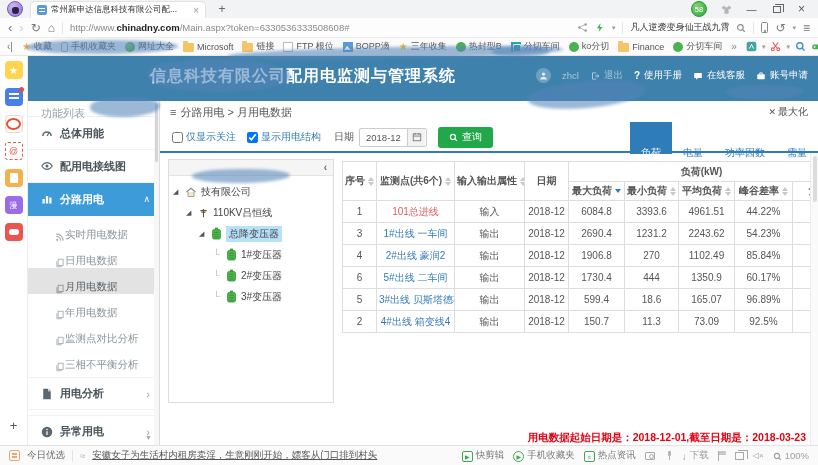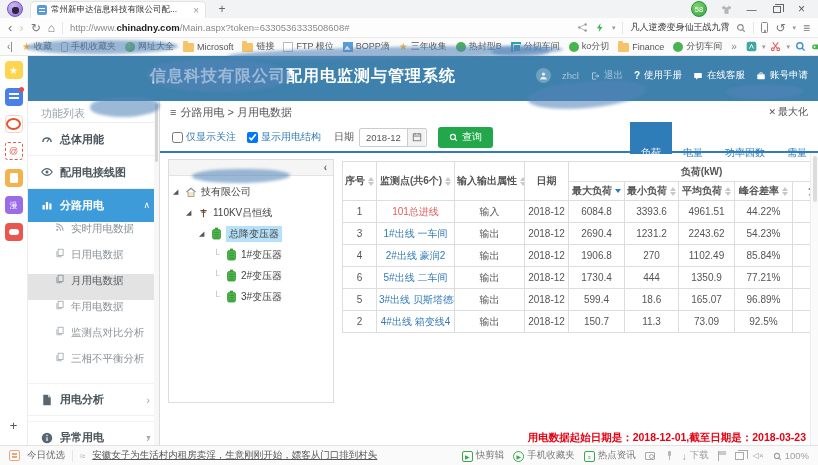--- a/index.html
+++ b/index.html
@@ -77,27 +77,27 @@
   .apptitle{position:absolute;left:122px;top:0;line-height:39px;color:#fff;font-size:16px;font-weight:bold;letter-spacing:1px;white-space:nowrap}
   .hdr-right{position:absolute;right:10px;top:0;height:39px;display:flex;align-items:center;gap:11px;color:#fff;font-size:9.5px;white-space:nowrap}
   .hitem{display:flex;align-items:center;gap:4px}
   .hdim{color:rgba(255,255,255,.55)}
   .havatar{width:15px;height:15px;border-radius:50%;background:rgba(255,255,255,.25);display:flex;align-items:center;justify-content:center}
   .hq{font-weight:bold;font-size:10px}
 
   
   .appbody{flex:1;display:flex;min-height:0}
   .nav{width:132px;border-right:1px solid #dcdcdc;background:#fff;position:relative;flex:none;font-size:11px;overflow:hidden}
-  .nav-title{height:22px;line-height:25px;padding-left:13px;color:#9aa3ab;border-bottom:1px solid #eee}
+  .nav-title{height:16px;line-height:25px;padding-left:13px;color:#9aa3ab;border-bottom:1px solid #eee}
   .nitem{height:33px;display:flex;align-items:center;gap:7px;padding-left:13px;border-bottom:1px solid #f1f1f1;color:#4a5459;font-weight:bold;position:relative}
   .nitem svg{width:12px;height:12px;flex:none}
   .nitem.active{background:#3d9bd9;color:#fff;border-color:#3d9bd9}
   .chev{position:absolute;right:9px;color:#9aa3ab;font-weight:normal;font-size:11px}
   .nitem.active .chev{color:#fff;font-size:9px}
-  .sitem{height:26px;display:flex;align-items:flex-start;gap:6px;padding-left:27px;color:#8b9399;font-size:10.5px}
+  .sitem{height:26px;display:flex;align-items:flex-end;padding-left:27px;color:#8b9399;font-size:10.5px}
   .sitem svg{width:10px;height:10px;flex:none}
   .sitem.sel{background:#e3e3e3;color:#5a6166}
   .nitem.grp{margin-top:5px;border-top:1px solid #f3f3f3}
   .nav-sb{position:absolute;right:0;top:0;width:5px;height:100%;background:#f7f7f7}
   .nav-sb i{position:absolute;left:1px;top:3px;width:3px;height:58px;background:#d5d5d5;border-radius:2px}
   .nav-dn{position:absolute;right:7px;bottom:4px;color:#a8a8a8;font-size:7px}
 
   
   .main{flex:1;display:flex;flex-direction:column;min-width:0;background:#fff}
   .crumb{height:22px;display:flex;align-items:center;gap:4px;padding:0 10px;font-size:11px;color:#555;flex:none}
@@ -655,21 +655,21 @@
               <td></td>
             </tr>
             <tr>
               <td>6</td>
               <td><span class="lnk">5#出线 二车间</span></td>
               <td>输出</td>
               <td>2018-12</td>
               <td>1730.4</td>
               <td>444</td>
               <td>1350.9</td>
-              <td>77.21%</td>
+              <td>60.17%</td>
               <td></td>
             </tr>
             <tr>
               <td>5</td>
               <td><span class="lnk">3#出线 贝斯塔德3</span></td>
               <td>输出</td>
               <td>2018-12</td>
               <td>599.4</td>
               <td>18.6</td>
               <td>165.07</td>

